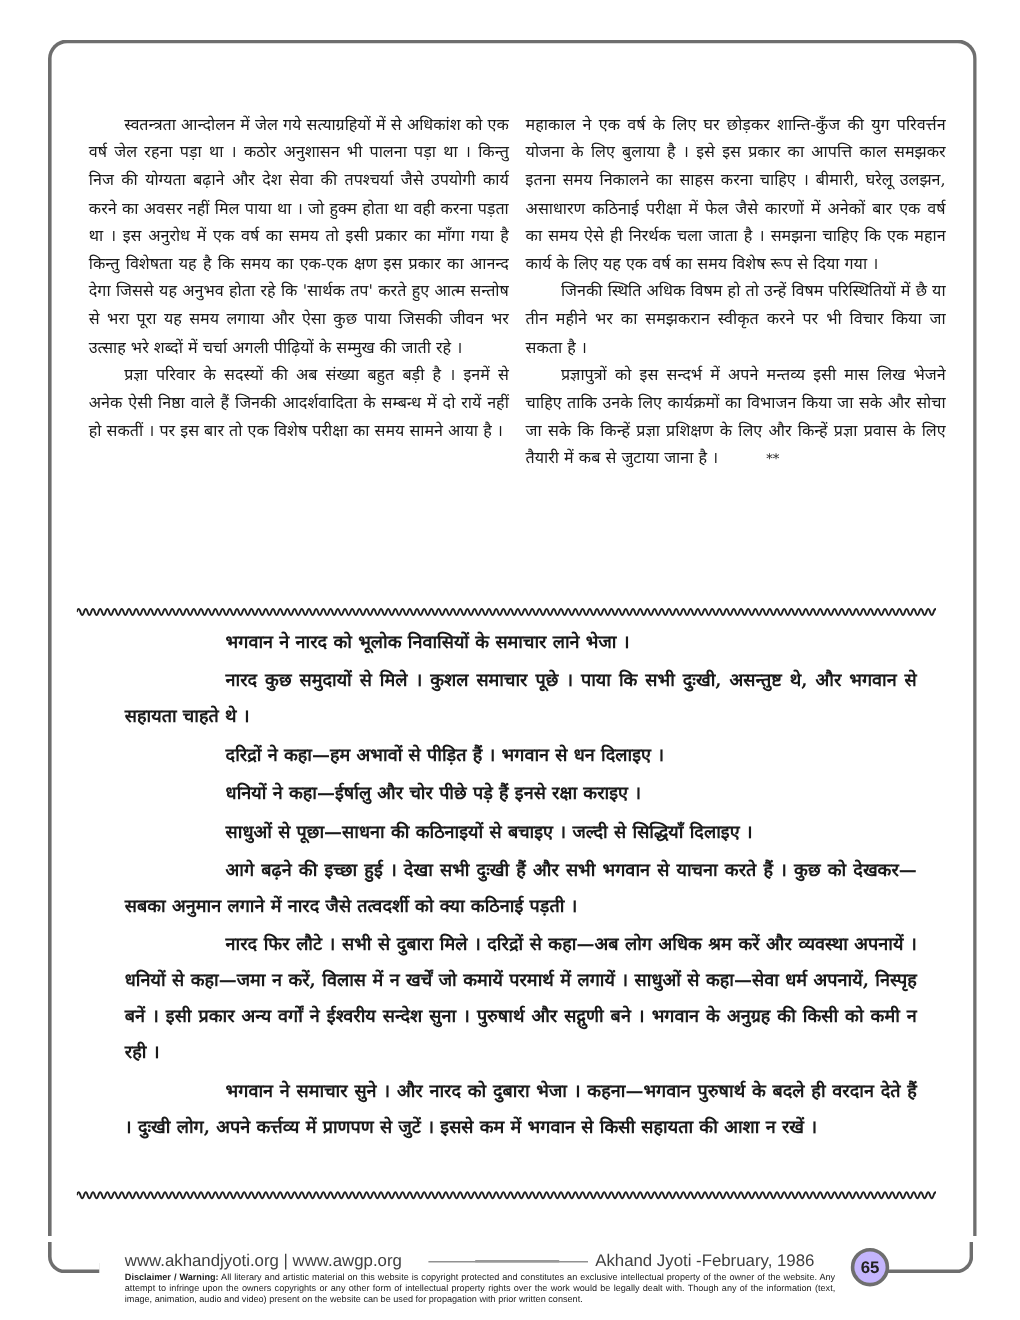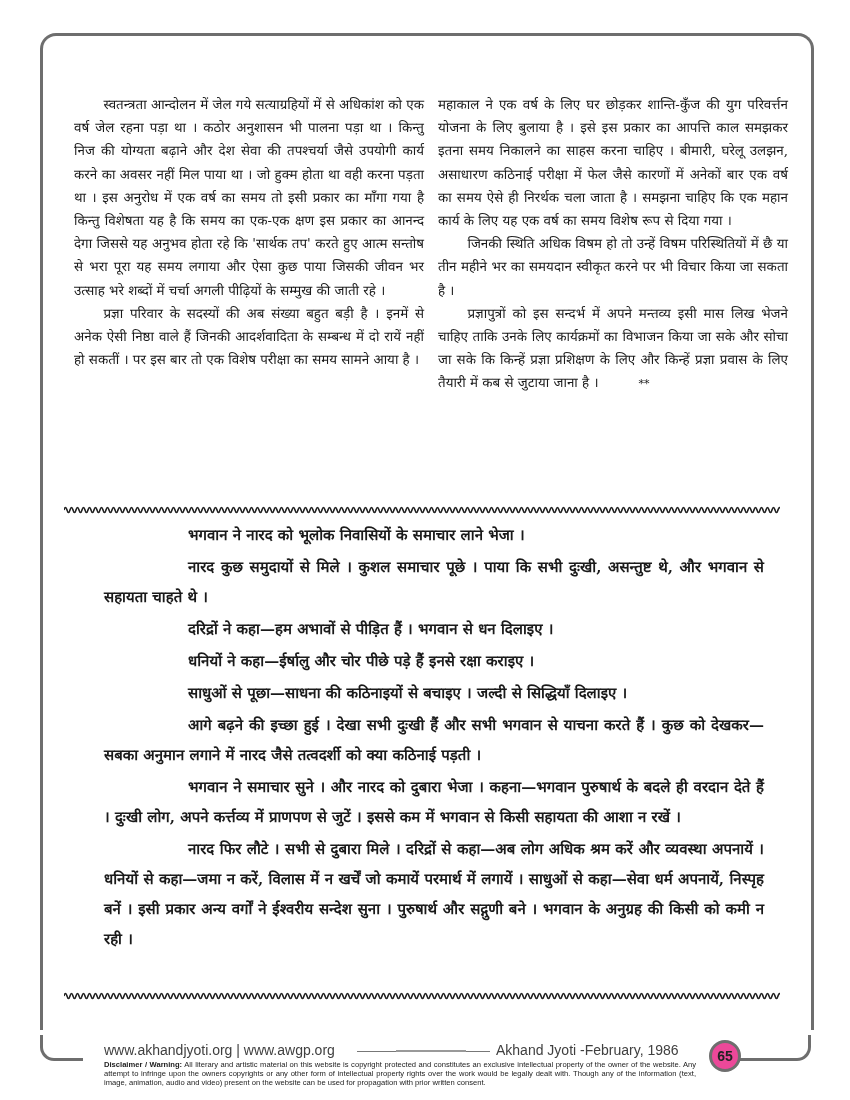--- a/index.html
+++ b/index.html
@@ -25,21 +25,21 @@
   .story { position:absolute; left:104px; top:520px; width:660px; font-size:15px;
            line-height:30px; text-align:justify; }
   .story p { margin:0 0 2px 0; text-indent:84px;font-weight:bold; }
   .footer-line1 { position:absolute; top:1042px; left:104px; width:600px; height:20px;
            font-family:"Liberation Sans", sans-serif; font-size:14px; color:#404040; }
   .site { position:absolute; left:0; top:0; white-space:nowrap; }
   .rule { position:absolute; left:253px; top:9px; width:133px; height:1px; background:#777; }
   .rule-dark { position:absolute; left:292px; top:8px; width:70px; height:2px; background:#999; }
   .pub { position:absolute; left:392px; top:0; white-space:nowrap; }
   .page-num { position:absolute; left:709px; top:1040px; width:26px; height:26px;
-           border:3px solid #6e6e6e; border-radius:50%; background:#ec4899;
+           border:3px solid #6e6e6e; border-radius:50%; background:#c4b5fd;
            font-family:"Liberation Sans", sans-serif; font-weight:bold; font-size:14px;
            line-height:26px; text-align:center; color:#222; }
   .disclaimer { position:absolute; left:104px; top:1060px; width:592px;
            font-family:"Liberation Sans", sans-serif; font-size:7.6px; line-height:9px;
            text-align:justify; color:#222; }
   .disclaimer b { font-weight:bold; }
 </style>
 </head>
 <body>
 
@@ -48,37 +48,37 @@
 <div class="frame-bottom-left"></div>
 <div class="frame-bottom-right"></div>
 
 <div class="col col-left">
   <p>स्वतन्त्रता आन्दोलन में जेल गये सत्याग्रहियों में से अधिकांश को एक वर्ष जेल रहना पड़ा था । कठोर अनुशासन भी पालना पड़ा था । किन्तु निज की योग्यता बढ़ाने और देश सेवा की तपश्चर्या जैसे उपयोगी कार्य करने का अवसर नहीं मिल पाया था । जो हुक्म होता था वही करना पड़ता था । इस अनुरोध में एक वर्ष का समय तो इसी प्रकार का माँगा गया है किन्तु विशेषता यह है कि समय का एक-एक क्षण इस प्रकार का आनन्द देगा जिससे यह अनुभव होता रहे कि 'सार्थक तप' करते हुए आत्म सन्तोष से भरा पूरा यह समय लगाया और ऐसा कुछ पाया जिसकी जीवन भर उत्साह भरे शब्दों में चर्चा अगली पीढ़ियों के सम्मुख की जाती रहे ।</p>
   <p>प्रज्ञा परिवार के सदस्यों की अब संख्या बहुत बड़ी है । इनमें से अनेक ऐसी निष्ठा वाले हैं जिनकी आदर्शवादिता के सम्बन्ध में दो रायें नहीं हो सकतीं । पर इस बार तो एक विशेष परीक्षा का समय सामने आया है ।</p>
 </div>
 
 <div class="col col-right">
   <p class="noindent">महाकाल ने एक वर्ष के लिए घर छोड़कर शान्ति-कुँज की युग परिवर्त्तन योजना के लिए बुलाया है । इसे इस प्रकार का आपत्ति काल समझकर इतना समय निकालने का साहस करना चाहिए । बीमारी, घरेलू उलझन, असाधारण कठिनाई परीक्षा में फेल जैसे कारणों में अनेकों बार एक वर्ष का समय ऐसे ही निरर्थक चला जाता है । समझना चाहिए कि एक महान कार्य के लिए यह एक वर्ष का समय विशेष रूप से दिया गया ।</p>
-  <p>जिनकी स्थिति अधिक विषम हो तो उन्हें विषम परिस्थितियों में छै या तीन महीने भर का समयदान स्वीकृत करने पर भी विचार किया जा सकता है ।</p>
+  <p>जिनकी स्थिति अधिक विषम हो तो उन्हें विषम परिस्थितियों में छै या तीन महीने भर का समझकरान स्वीकृत करने पर भी विचार किया जा सकता है ।</p>
   <p><span>प्रज्ञापुत्रों को इस सन्दर्भ में अपने मन्तव्य इसी मास लिख भेजने चाहिए ताकि उनके लिए कार्यक्रमों का विभाजन किया जा सके और सोचा जा सके कि किन्हें प्रज्ञा प्रशिक्षण के लिए और किन्हें प्रज्ञा प्रवास के लिए तैयारी में कब से जुटाया जाना है ।</span><span class="stars">**</span></p>
 </div>
 
 <svg class="wave" style="top:504px" viewBox="0 0 716 12" preserveAspectRatio="none">
   <path id="wave1" d="M0 6 Q1.5 1 3 6 T6 6 Q7.5 1 9 6 T12 6 Q13.5 1 15 6 T18 6 Q19.5 1 21 6 T24 6 Q25.5 1 27 6 T30 6 Q31.5 1 33 6 T36 6 Q37.5 1 39 6 T42 6 Q43.5 1 45 6 T48 6 Q49.5 1 51 6 T54 6 Q55.5 1 57 6 T60 6 Q61.5 1 63 6 T66 6 Q67.5 1 69 6 T72 6 Q73.5 1 75 6 T78 6 Q79.5 1 81 6 T84 6 Q85.5 1 87 6 T90 6 Q91.5 1 93 6 T96 6 Q97.5 1 99 6 T102 6 Q103.5 1 105 6 T108 6 Q109.5 1 111 6 T114 6 Q115.5 1 117 6 T120 6 Q121.5 1 123 6 T126 6 Q127.5 1 129 6 T132 6 Q133.5 1 135 6 T138 6 Q139.5 1 141 6 T144 6 Q145.5 1 147 6 T150 6 Q151.5 1 153 6 T156 6 Q157.5 1 159 6 T162 6 Q163.5 1 165 6 T168 6 Q169.5 1 171 6 T174 6 Q175.5 1 177 6 T180 6 Q181.5 1 183 6 T186 6 Q187.5 1 189 6 T192 6 Q193.5 1 195 6 T198 6 Q199.5 1 201 6 T204 6 Q205.5 1 207 6 T210 6 Q211.5 1 213 6 T216 6 Q217.5 1 219 6 T222 6 Q223.5 1 225 6 T228 6 Q229.5 1 231 6 T234 6 Q235.5 1 237 6 T240 6 Q241.5 1 243 6 T246 6 Q247.5 1 249 6 T252 6 Q253.5 1 255 6 T258 6 Q259.5 1 261 6 T264 6 Q265.5 1 267 6 T270 6 Q271.5 1 273 6 T276 6 Q277.5 1 279 6 T282 6 Q283.5 1 285 6 T288 6 Q289.5 1 291 6 T294 6 Q295.5 1 297 6 T300 6 Q301.5 1 303 6 T306 6 Q307.5 1 309 6 T312 6 Q313.5 1 315 6 T318 6 Q319.5 1 321 6 T324 6 Q325.5 1 327 6 T330 6 Q331.5 1 333 6 T336 6 Q337.5 1 339 6 T342 6 Q343.5 1 345 6 T348 6 Q349.5 1 351 6 T354 6 Q355.5 1 357 6 T360 6 Q361.5 1 363 6 T366 6 Q367.5 1 369 6 T372 6 Q373.5 1 375 6 T378 6 Q379.5 1 381 6 T384 6 Q385.5 1 387 6 T390 6 Q391.5 1 393 6 T396 6 Q397.5 1 399 6 T402 6 Q403.5 1 405 6 T408 6 Q409.5 1 411 6 T414 6 Q415.5 1 417 6 T420 6 Q421.5 1 423 6 T426 6 Q427.5 1 429 6 T432 6 Q433.5 1 435 6 T438 6 Q439.5 1 441 6 T444 6 Q445.5 1 447 6 T450 6 Q451.5 1 453 6 T456 6 Q457.5 1 459 6 T462 6 Q463.5 1 465 6 T468 6 Q469.5 1 471 6 T474 6 Q475.5 1 477 6 T480 6 Q481.5 1 483 6 T486 6 Q487.5 1 489 6 T492 6 Q493.5 1 495 6 T498 6 Q499.5 1 501 6 T504 6 Q505.5 1 507 6 T510 6 Q511.5 1 513 6 T516 6 Q517.5 1 519 6 T522 6 Q523.5 1 525 6 T528 6 Q529.5 1 531 6 T534 6 Q535.5 1 537 6 T540 6 Q541.5 1 543 6 T546 6 Q547.5 1 549 6 T552 6 Q553.5 1 555 6 T558 6 Q559.5 1 561 6 T564 6 Q565.5 1 567 6 T570 6 Q571.5 1 573 6 T576 6 Q577.5 1 579 6 T582 6 Q583.5 1 585 6 T588 6 Q589.5 1 591 6 T594 6 Q595.5 1 597 6 T600 6 Q601.5 1 603 6 T606 6 Q607.5 1 609 6 T612 6 Q613.5 1 615 6 T618 6 Q619.5 1 621 6 T624 6 Q625.5 1 627 6 T630 6 Q631.5 1 633 6 T636 6 Q637.5 1 639 6 T642 6 Q643.5 1 645 6 T648 6 Q649.5 1 651 6 T654 6 Q655.5 1 657 6 T660 6 Q661.5 1 663 6 T666 6 Q667.5 1 669 6 T672 6 Q673.5 1 675 6 T678 6 Q679.5 1 681 6 T684 6 Q685.5 1 687 6 T690 6 Q691.5 1 693 6 T696 6 Q697.5 1 699 6 T702 6 Q703.5 1 705 6 T708 6 Q709.5 1 711 6 T714 6 Q715.5 1 717 6 T720 6" fill="none" stroke="#222" stroke-width="1.6"></path>
 </svg>
 
 <div class="story">
   <p>भगवान ने नारद को भूलोक निवासियों के समाचार लाने भेजा ।</p>
   <p>नारद कुछ समुदायों से मिले । कुशल समाचार पूछे । पाया कि सभी दुःखी, असन्तुष्ट थे, और भगवान से सहायता चाहते थे ।</p>
   <p>दरिद्रों ने कहा—हम अभावों से पीड़ित हैं । भगवान से धन दिलाइए ।</p>
   <p>धनियों ने कहा—ईर्षालु और चोर पीछे पड़े हैं इनसे रक्षा कराइए ।</p>
   <p>साधुओं से पूछा—साधना की कठिनाइयों से बचाइए । जल्दी से सिद्धियाँ दिलाइए ।</p>
   <p>आगे बढ़ने की इच्छा हुई । देखा सभी दुःखी हैं और सभी भगवान से याचना करते हैं । कुछ को देखकर—सबका अनुमान लगाने में नारद जैसे तत्वदर्शी को क्या कठिनाई पड़ती ।</p>
+  <p>नारद फिर लौटे । सभी से दुबारा मिले । दरिद्रों से कहा—अब लोग अधिक श्रम करें और व्यवस्था अपनायें । धनियों से कहा—जमा न करें, विलास में न खर्चें जो कमायें परमार्थ में लगायें । साधुओं से कहा—सेवा धर्म अपनायें, निस्पृह बनें । इसी प्रकार अन्य वर्गों ने ईश्वरीय सन्देश सुना । पुरुषार्थ और सद्गुणी बने । भगवान के अनुग्रह की किसी को कमी न रही ।</p>
   <p>भगवान ने समाचार सुने । और नारद को दुबारा भेजा । कहना—भगवान पुरुषार्थ के बदले ही वरदान देते हैं । दुःखी लोग, अपने कर्त्तव्य में प्राणपण से जुटें । इससे कम में भगवान से किसी सहायता की आशा न रखें ।</p>
-  <p>नारद फिर लौटे । सभी से दुबारा मिले । दरिद्रों से कहा—अब लोग अधिक श्रम करें और व्यवस्था अपनायें । धनियों से कहा—जमा न करें, विलास में न खर्चें जो कमायें परमार्थ में लगायें । साधुओं से कहा—सेवा धर्म अपनायें, निस्पृह बनें । इसी प्रकार अन्य वर्गों ने ईश्वरीय सन्देश सुना । पुरुषार्थ और सद्गुणी बने । भगवान के अनुग्रह की किसी को कमी न रही ।</p>
 </div>
 
 <svg class="wave" style="top:990px" viewBox="0 0 716 12" preserveAspectRatio="none">
   <path id="wave2" d="M0 6 Q1.5 1 3 6 T6 6 Q7.5 1 9 6 T12 6 Q13.5 1 15 6 T18 6 Q19.5 1 21 6 T24 6 Q25.5 1 27 6 T30 6 Q31.5 1 33 6 T36 6 Q37.5 1 39 6 T42 6 Q43.5 1 45 6 T48 6 Q49.5 1 51 6 T54 6 Q55.5 1 57 6 T60 6 Q61.5 1 63 6 T66 6 Q67.5 1 69 6 T72 6 Q73.5 1 75 6 T78 6 Q79.5 1 81 6 T84 6 Q85.5 1 87 6 T90 6 Q91.5 1 93 6 T96 6 Q97.5 1 99 6 T102 6 Q103.5 1 105 6 T108 6 Q109.5 1 111 6 T114 6 Q115.5 1 117 6 T120 6 Q121.5 1 123 6 T126 6 Q127.5 1 129 6 T132 6 Q133.5 1 135 6 T138 6 Q139.5 1 141 6 T144 6 Q145.5 1 147 6 T150 6 Q151.5 1 153 6 T156 6 Q157.5 1 159 6 T162 6 Q163.5 1 165 6 T168 6 Q169.5 1 171 6 T174 6 Q175.5 1 177 6 T180 6 Q181.5 1 183 6 T186 6 Q187.5 1 189 6 T192 6 Q193.5 1 195 6 T198 6 Q199.5 1 201 6 T204 6 Q205.5 1 207 6 T210 6 Q211.5 1 213 6 T216 6 Q217.5 1 219 6 T222 6 Q223.5 1 225 6 T228 6 Q229.5 1 231 6 T234 6 Q235.5 1 237 6 T240 6 Q241.5 1 243 6 T246 6 Q247.5 1 249 6 T252 6 Q253.5 1 255 6 T258 6 Q259.5 1 261 6 T264 6 Q265.5 1 267 6 T270 6 Q271.5 1 273 6 T276 6 Q277.5 1 279 6 T282 6 Q283.5 1 285 6 T288 6 Q289.5 1 291 6 T294 6 Q295.5 1 297 6 T300 6 Q301.5 1 303 6 T306 6 Q307.5 1 309 6 T312 6 Q313.5 1 315 6 T318 6 Q319.5 1 321 6 T324 6 Q325.5 1 327 6 T330 6 Q331.5 1 333 6 T336 6 Q337.5 1 339 6 T342 6 Q343.5 1 345 6 T348 6 Q349.5 1 351 6 T354 6 Q355.5 1 357 6 T360 6 Q361.5 1 363 6 T366 6 Q367.5 1 369 6 T372 6 Q373.5 1 375 6 T378 6 Q379.5 1 381 6 T384 6 Q385.5 1 387 6 T390 6 Q391.5 1 393 6 T396 6 Q397.5 1 399 6 T402 6 Q403.5 1 405 6 T408 6 Q409.5 1 411 6 T414 6 Q415.5 1 417 6 T420 6 Q421.5 1 423 6 T426 6 Q427.5 1 429 6 T432 6 Q433.5 1 435 6 T438 6 Q439.5 1 441 6 T444 6 Q445.5 1 447 6 T450 6 Q451.5 1 453 6 T456 6 Q457.5 1 459 6 T462 6 Q463.5 1 465 6 T468 6 Q469.5 1 471 6 T474 6 Q475.5 1 477 6 T480 6 Q481.5 1 483 6 T486 6 Q487.5 1 489 6 T492 6 Q493.5 1 495 6 T498 6 Q499.5 1 501 6 T504 6 Q505.5 1 507 6 T510 6 Q511.5 1 513 6 T516 6 Q517.5 1 519 6 T522 6 Q523.5 1 525 6 T528 6 Q529.5 1 531 6 T534 6 Q535.5 1 537 6 T540 6 Q541.5 1 543 6 T546 6 Q547.5 1 549 6 T552 6 Q553.5 1 555 6 T558 6 Q559.5 1 561 6 T564 6 Q565.5 1 567 6 T570 6 Q571.5 1 573 6 T576 6 Q577.5 1 579 6 T582 6 Q583.5 1 585 6 T588 6 Q589.5 1 591 6 T594 6 Q595.5 1 597 6 T600 6 Q601.5 1 603 6 T606 6 Q607.5 1 609 6 T612 6 Q613.5 1 615 6 T618 6 Q619.5 1 621 6 T624 6 Q625.5 1 627 6 T630 6 Q631.5 1 633 6 T636 6 Q637.5 1 639 6 T642 6 Q643.5 1 645 6 T648 6 Q649.5 1 651 6 T654 6 Q655.5 1 657 6 T660 6 Q661.5 1 663 6 T666 6 Q667.5 1 669 6 T672 6 Q673.5 1 675 6 T678 6 Q679.5 1 681 6 T684 6 Q685.5 1 687 6 T690 6 Q691.5 1 693 6 T696 6 Q697.5 1 699 6 T702 6 Q703.5 1 705 6 T708 6 Q709.5 1 711 6 T714 6 Q715.5 1 717 6 T720 6" fill="none" stroke="#222" stroke-width="1.6"></path>
 </svg>
 
 <div class="footer-line1">
   <span class="site">www.akhandjyoti.org | www.awgp.org</span>
   <span class="rule"></span>
   <span class="rule-dark"></span>

